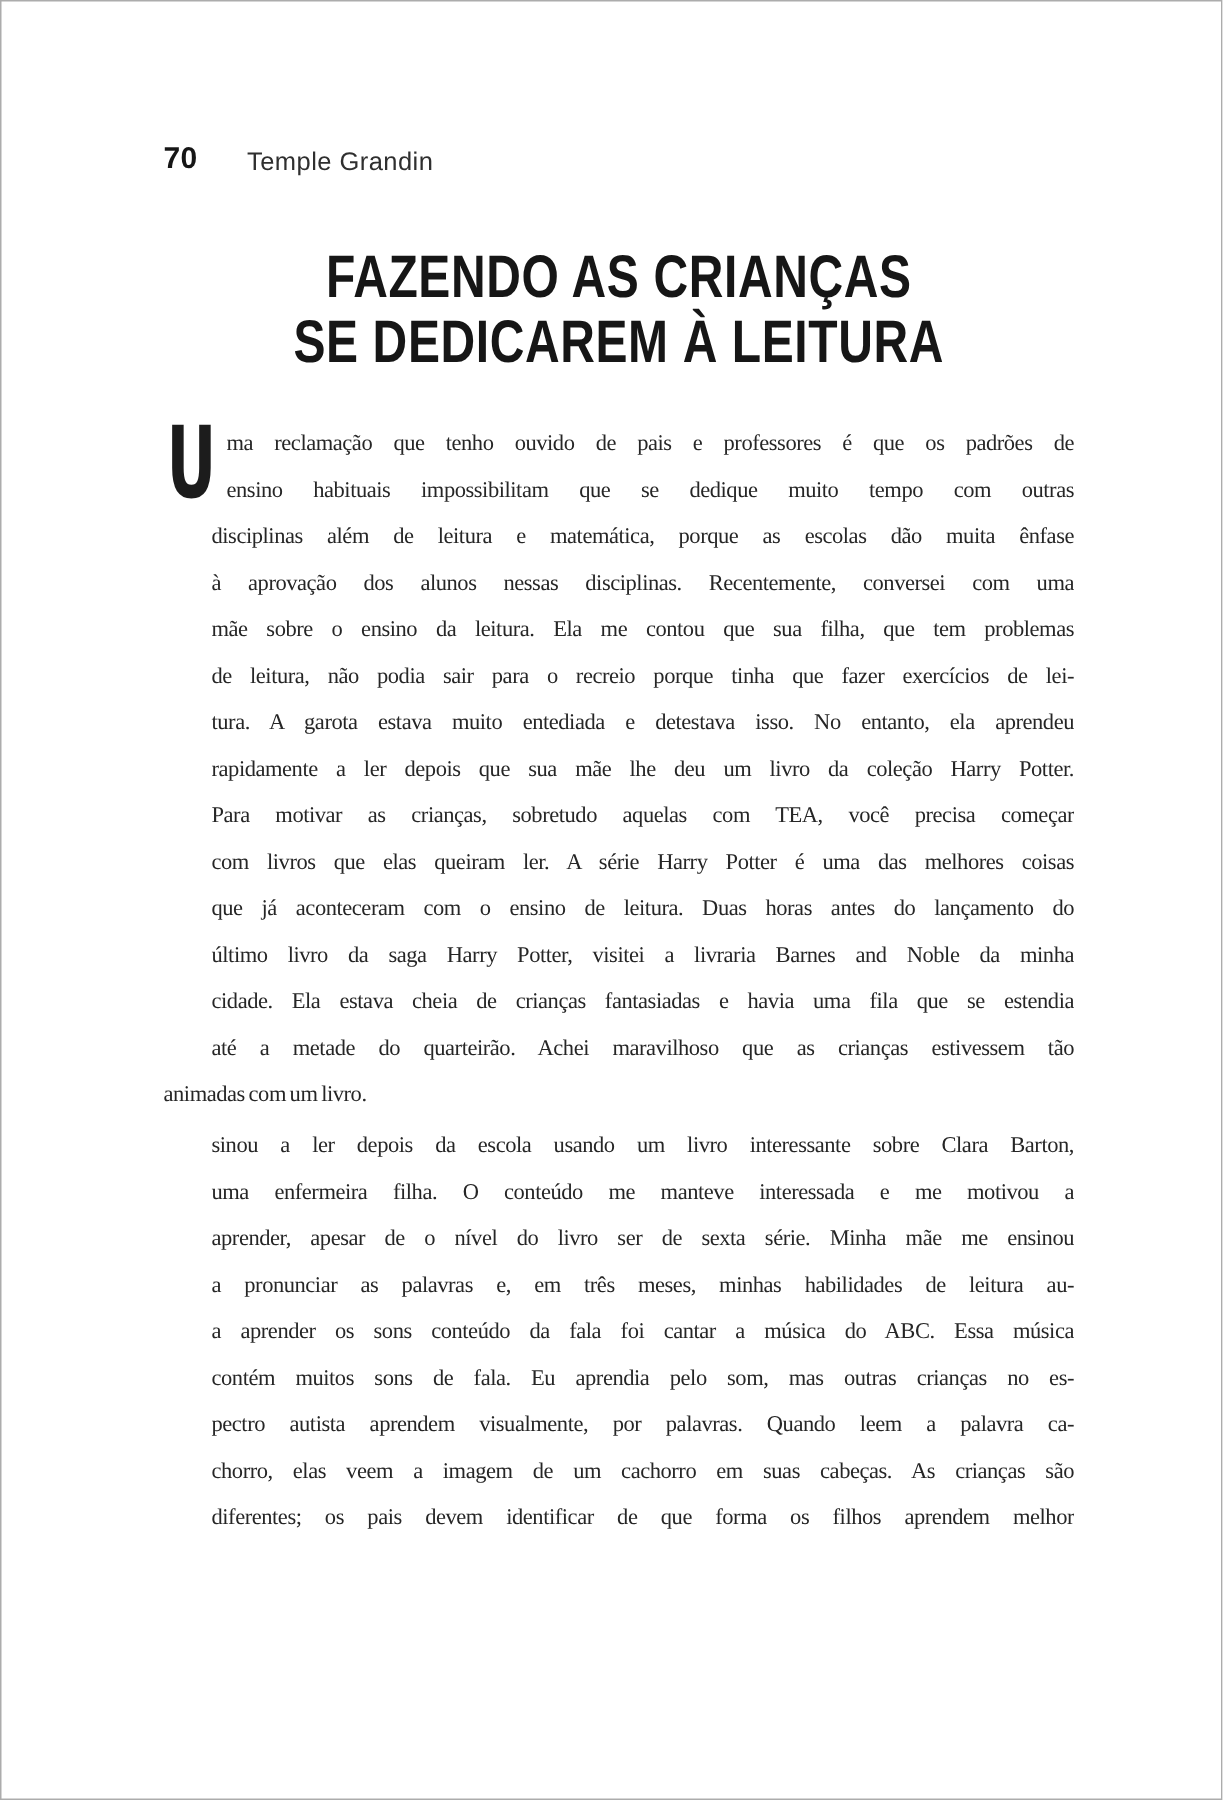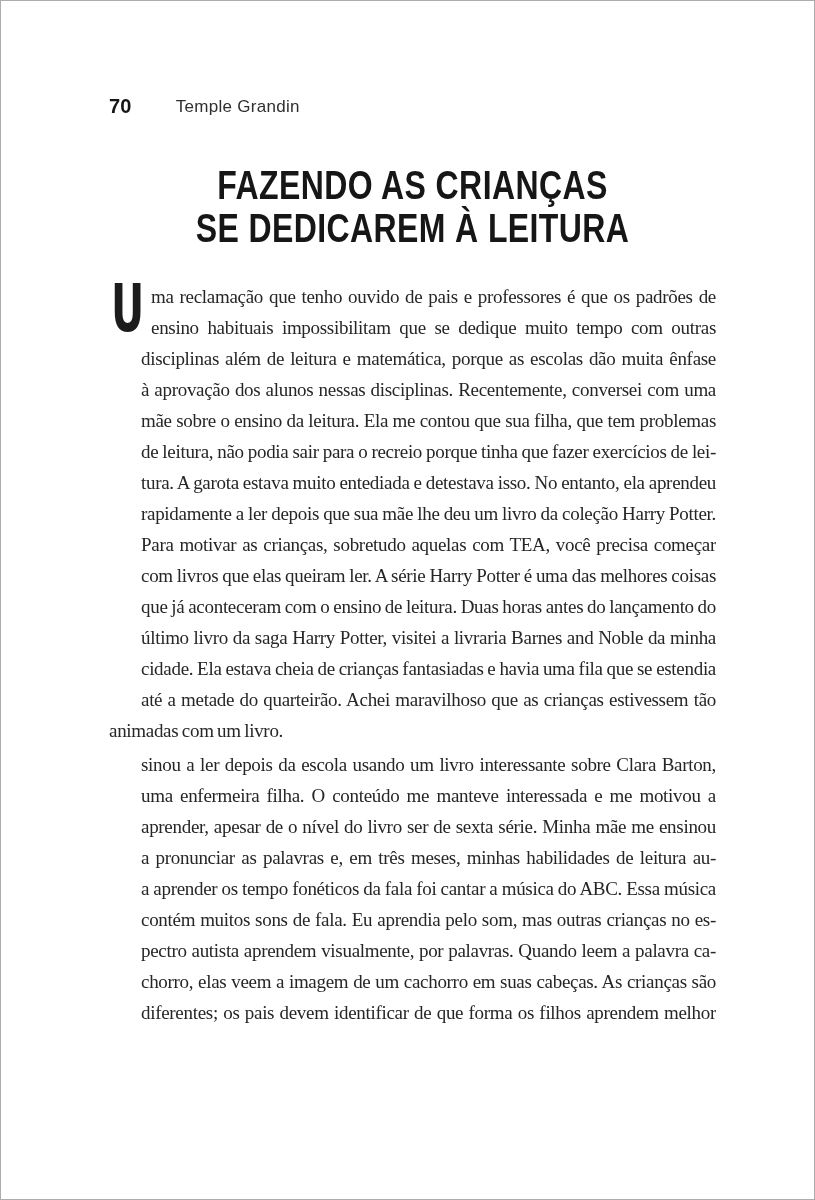--- a/index.html
+++ b/index.html
@@ -15,31 +15,30 @@
     width:815px;height:1200px;
     background:var(--bg);
     border:1px solid var(--border);
     box-sizing:border-box;
     overflow:hidden;
     font-family:"Liberation Serif","DejaVu Serif",serif;
   }
   
   .runhead{
     position:absolute;left:108px;top:94px;
-    display:flex;align-items:center;gap:18px;
+    display:flex;align-items:flex-end;gap:33px;
     font-family:"Liberation Sans","DejaVu Sans",sans-serif;
   }
   .folio{
     font-size:20px;font-weight:700;color:var(--text-strong);
     letter-spacing:0.2px;
   }
   .runname{
     font-size:17px;font-weight:400;color:var(--header-text);
     letter-spacing:0.3px;
-    margin-left:26px;
   }
   
   .chapter-title{
     position:absolute;left:108px;top:163px;width:607px;
     text-align:center;
     font-family:"Liberation Sans","DejaVu Sans",sans-serif;
     font-weight:700;font-size:40px;line-height:43px;
     color:var(--text-strong);
     letter-spacing:0.5px;
   }
@@ -54,21 +53,21 @@
     position:absolute;left:110px;top:283px;
     font-family:"DejaVu Sans","Liberation Sans",sans-serif;
     font-weight:700;font-size:66px;line-height:50px;
     color:#1c1c1c;
     transform:scaleX(0.62);
     transform-origin:left top;
   }
   
   .bodytext{
     position:absolute;left:108px;top:280px;width:607px;
-    font-size:19px;color:var(--text);
+    font-size:15px;color:var(--text);
     letter-spacing:-0.3px;word-spacing:-1px;
   }
   .para{margin:0;}
   .para + .para{margin-top:3px;}
   .bl{
     height:31px;line-height:31px;
     overflow:hidden;
     text-align:left;
     white-space:normal;
   }
@@ -110,21 +109,21 @@
         <div class="bl j">último livro da saga Harry Potter, visitei a livraria Barnes and Noble da minha</div>
         <div class="bl j">cidade. Ela estava cheia de crianças fantasiadas e havia uma fila que se estendia</div>
         <div class="bl j">até a metade do quarteirão. Achei maravilhoso que as crianças estivessem tão</div>
         <div class="bl">animadas com um livro.</div>
       </div>
       <div class="para">
         <div class="bl j">sinou a ler depois da escola usando um livro interessante sobre Clara Barton,</div>
         <div class="bl j">uma enfermeira filha. O conteúdo me manteve interessada e me motivou a</div>
         <div class="bl j">aprender, apesar de o nível do livro ser de sexta série. Minha mãe me ensinou</div>
         <div class="bl j">a pronunciar as palavras e, em três meses, minhas habilidades de leitura au-</div>
-        <div class="bl j">a aprender os tempo fonéticos da fala foi cantar a música do ABC. Essa música</div>
+        <div class="bl j">a aprender os sons conteúdo da fala foi cantar a música do ABC. Essa música</div>
         <div class="bl j">contém muitos sons de fala. Eu aprendia pelo som, mas outras crianças no es-</div>
         <div class="bl j">pectro autista aprendem visualmente, por palavras. Quando leem a palavra ca-</div>
         <div class="bl j">chorro, elas veem a imagem de um cachorro em suas cabeças. As crianças são</div>
         <div class="bl j">diferentes; os pais devem identificar de que forma os filhos aprendem melhor</div>
       </div>
     </div>
 
 </div>
 
 </body></html>

